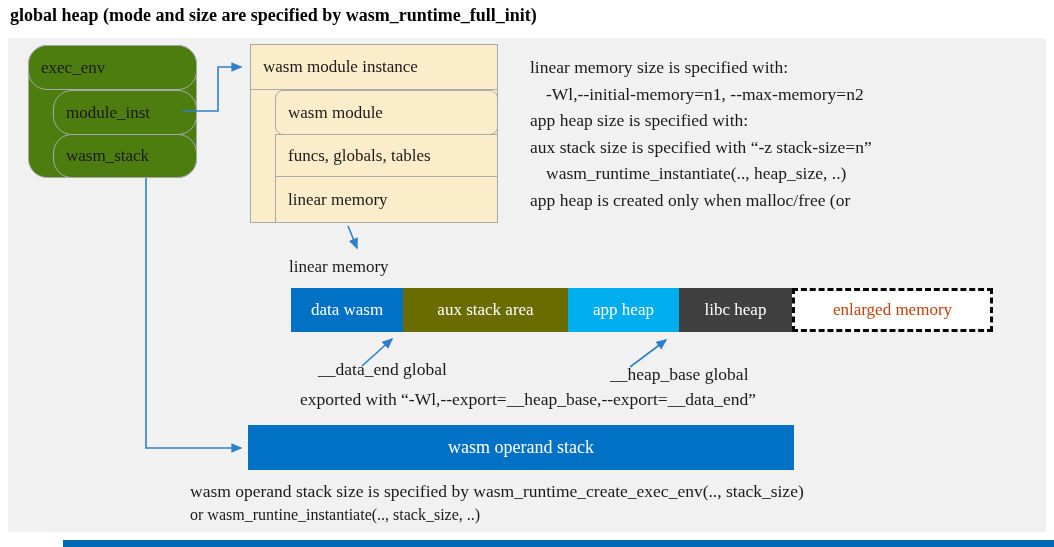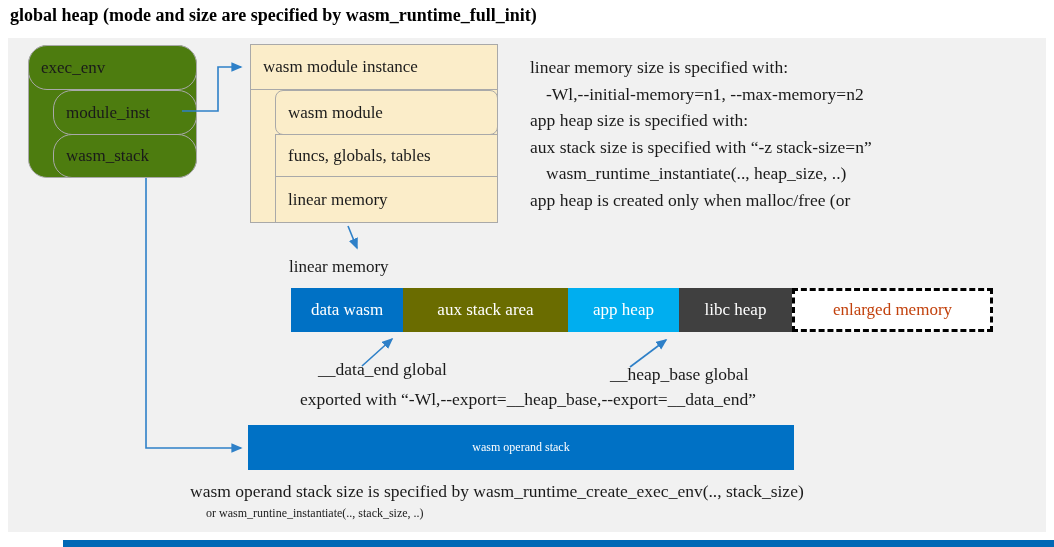--- a/index.html
+++ b/index.html
@@ -41,23 +41,23 @@
   .seg-appheap{left:568px;width:111px;background:#00aeef;}
   .seg-libc{left:679px;width:113px;background:#404040;}
   .seg-enlarged{left:792px;width:201px;background:#ffffff;border:3px dashed #000;color:#c2410c;}
 
   .dataend-label{left:318px;top:359px;font-size:17.5px;}
   .heapbase-label{left:592px;top:364px;font-size:17.5px;margin-left:18px;}
   .export-note{left:300px;top:389px;font-size:17.5px;white-space:nowrap;}
 
   
   .opstack{left:248px;top:425px;width:546px;height:45px;background:#0071c5;color:#fff;
-           display:flex;align-items:center;justify-content:center;font-size:12px;}
+           display:flex;align-items:center;justify-content:center;font-size:18px;}
   .op-note1{left:190px;top:481px;font-size:17.5px;white-space:nowrap;}
-  .op-note2{left:206px;top:506px;font-size:12px;white-space:nowrap;text-align:right;}
+  .op-note2{left:190px;top:506px;font-size:16px;white-space:nowrap;text-align:right;}
 
   .bottom-strip{left:63px;top:540px;width:991px;height:7px;background:#0068b5;}
 
   svg.overlay{position:absolute;left:0;top:0;width:1054px;height:547px;pointer-events:none;}
   svg.overlay polyline, svg.overlay line{stroke:#2e80c8;stroke-width:1.6;fill:none;}
 </style>
 </head>
 <body>
 
 <div class="canvas">

